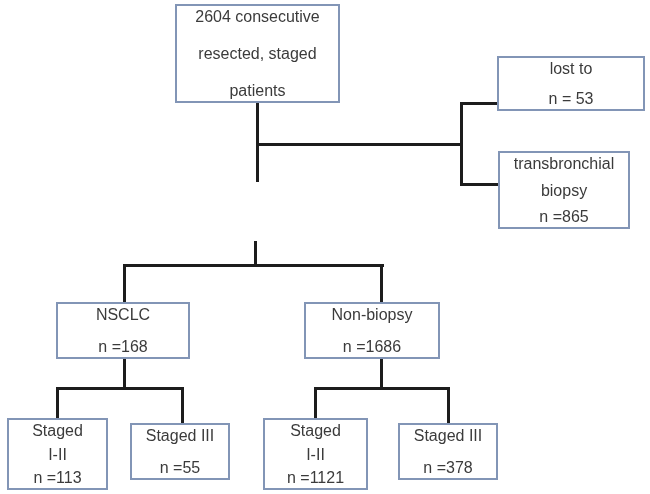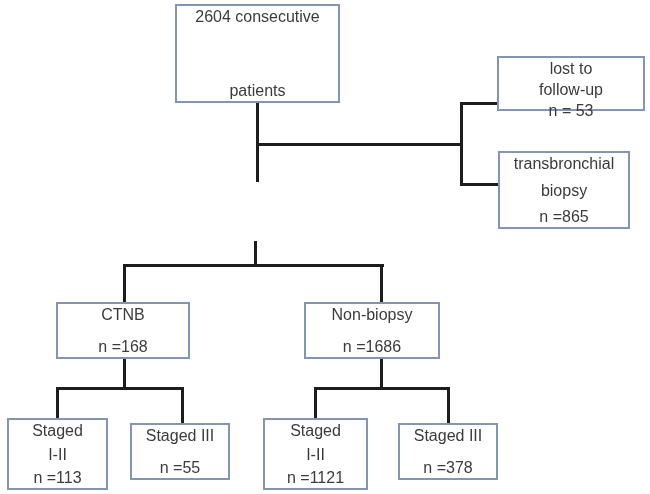--- a/index.html
+++ b/index.html
@@ -56,38 +56,38 @@
   <div class="conn" style="left:56px;top:387px;width:128px;height:3px"></div>
   <div class="conn" style="left:56px;top:387px;width:3px;height:33px"></div>
   <div class="conn" style="left:181px;top:387px;width:3px;height:38px"></div>
   <div class="conn" style="left:380px;top:358px;width:3px;height:32px"></div>
   <div class="conn" style="left:314px;top:387px;width:136px;height:3px"></div>
   <div class="conn" style="left:314px;top:387px;width:3px;height:33px"></div>
   <div class="conn" style="left:447px;top:387px;width:3px;height:38px"></div>
 
   <div class="node" style="left:175px;top:4px;width:165px;height:99px">
     <div class="ln">2604 consecutive</div>
+    <div class="ln">resected, staged</div>
     <div class="ln">patients</div>
   </div>
 
   <div class="node" style="left:497px;top:56px;width:148px;height:55px">
     <div class="ln">lost to</div>
-    <div class="ln">follow-up</div>
     <div class="ln">n = 53</div>
   </div>
 
   <div class="node" style="left:498px;top:151px;width:132px;height:78px">
     <div class="ln">transbronchial</div>
     <div class="ln">biopsy</div>
     <div class="ln">n =865</div>
   </div>
 
 
   <div class="node" style="left:56px;top:302px;width:134px;height:57px">
-    <div class="ln">CTNB</div>
+    <div class="ln">NSCLC</div>
     <div class="ln">n =168</div>
   </div>
 
   <div class="node" style="left:304px;top:302px;width:136px;height:57px">
     <div class="ln">Non-biopsy</div>
     <div class="ln">n =1686</div>
   </div>
 
   <div class="node" style="left:7px;top:418px;width:101px;height:72px">
     <div class="ln">Staged</div>

